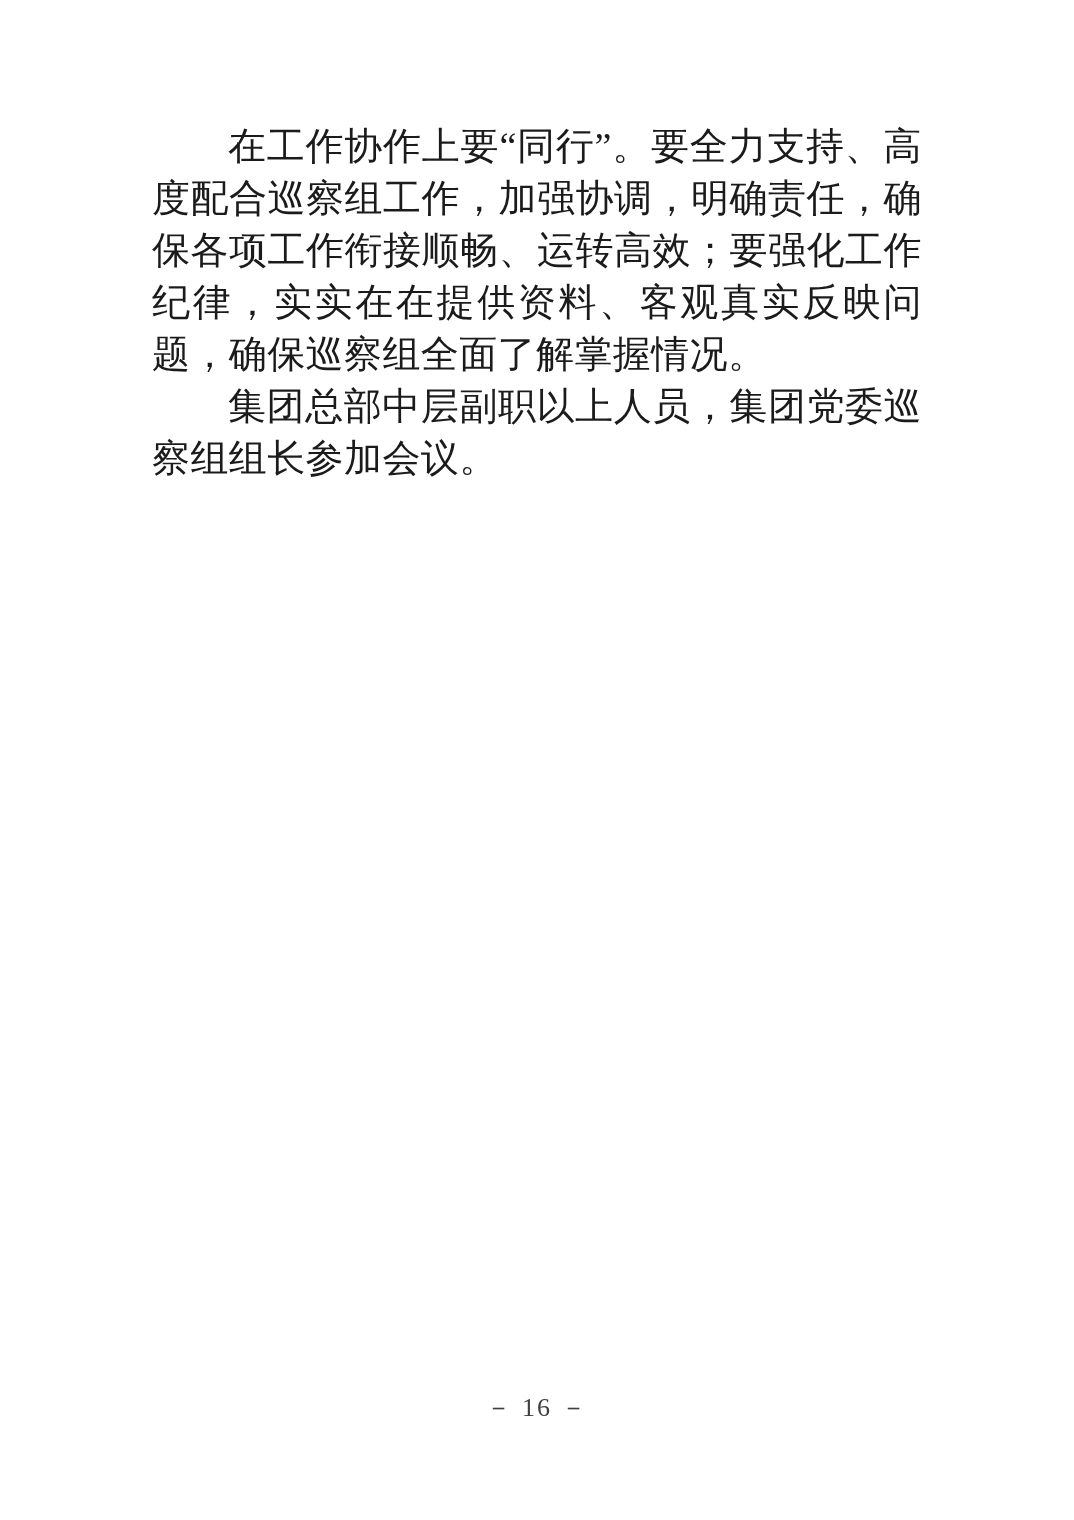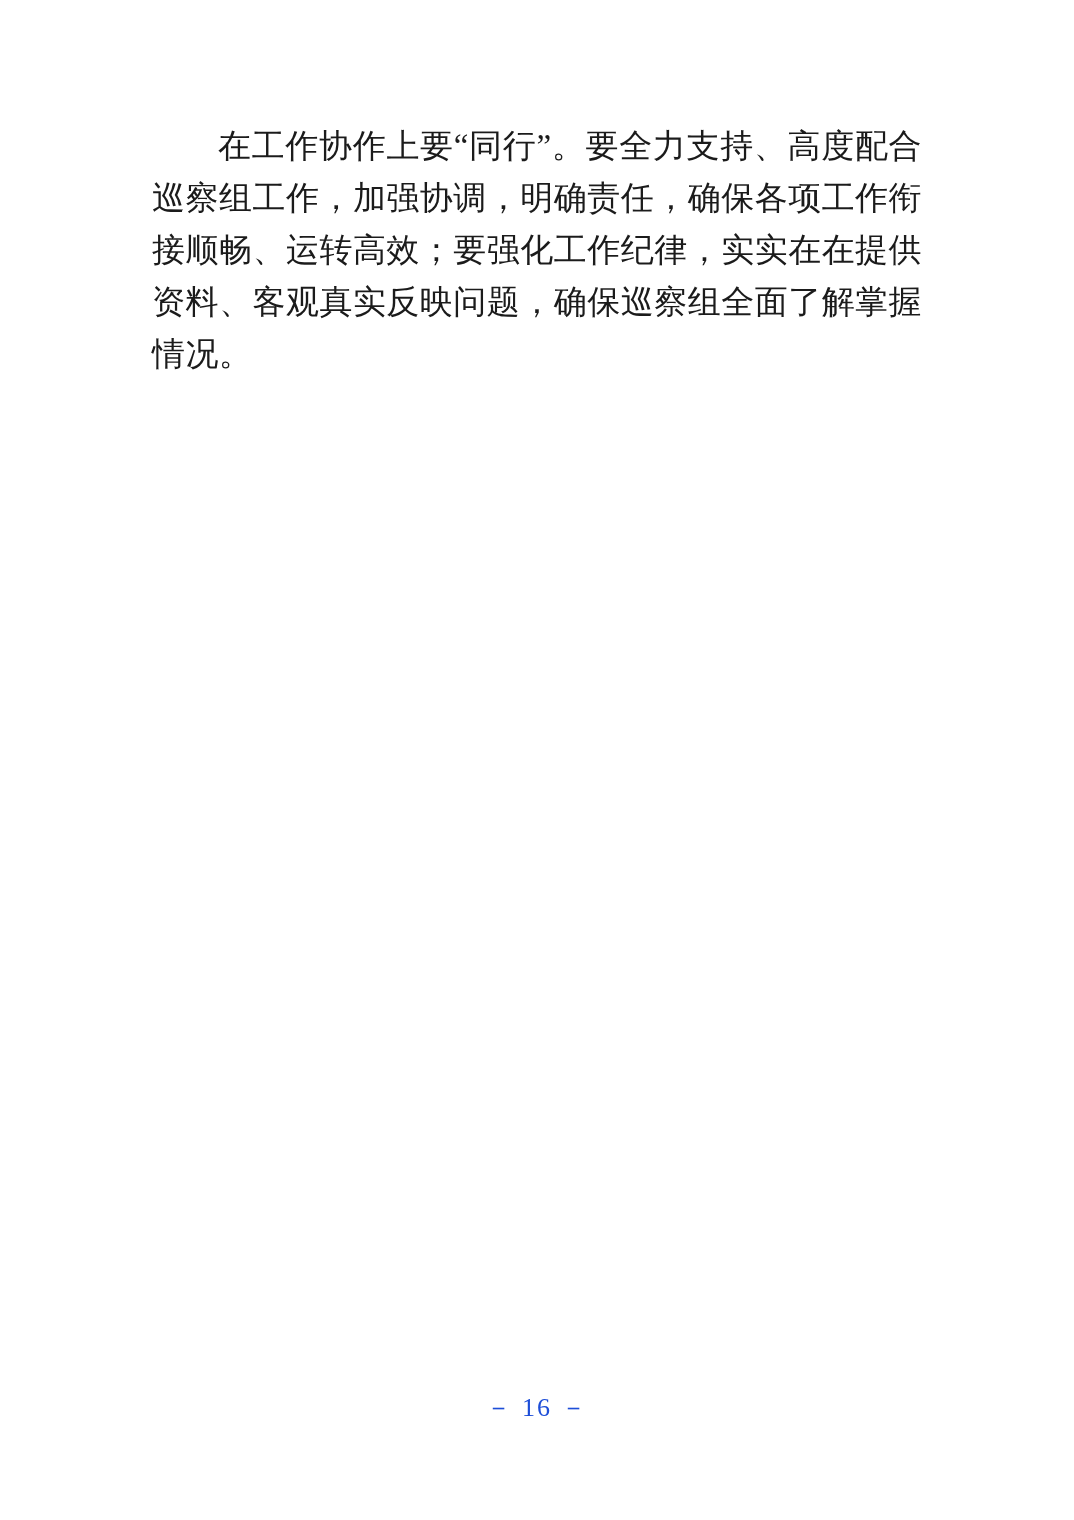--- a/index.html
+++ b/index.html
@@ -23,41 +23,42 @@
     height: 1520px;
     background: #ffffff;
   }
   .content {
     position: absolute;
     left: 152px;
     top: 120px;
     width: 770px;
   }
   .para {
-    font-size: 33px;
+    font-size: 38px;
     line-height: 52px;
     text-align: justify;
     text-justify: inter-ideograph;
     text-indent: 2em;
     margin: 0;
     letter-spacing: 0.4px;
     color: #1b1b1b;
   }
   .page-number {
     position: absolute;
     left: 0;
     top: 1390px;
     width: 1074px;
     text-align: center;
     font-size: 26px;
     letter-spacing: 2px;
-    color: #1d4ed8;
+    color: #404040;
   }
 </style>
 </head>
 <body>
 
 <div class="page">
   <div class="content">
     <p class="para">在工作协作上要“同行”。要全力支持、高度配合巡察组工作，加强协调，明确责任，确保各项工作衔接顺畅、运转高效；要强化工作纪律，实实在在提供资料、客观真实反映问题，确保巡察组全面了解掌握情况。</p>
+    <p class="para">集团总部中层副职以上人员，集团党委巡察组组长参加会议。</p>
   </div>
   <div class="page-number">－ 16 －</div>
 </div>
 
 </body></html>

